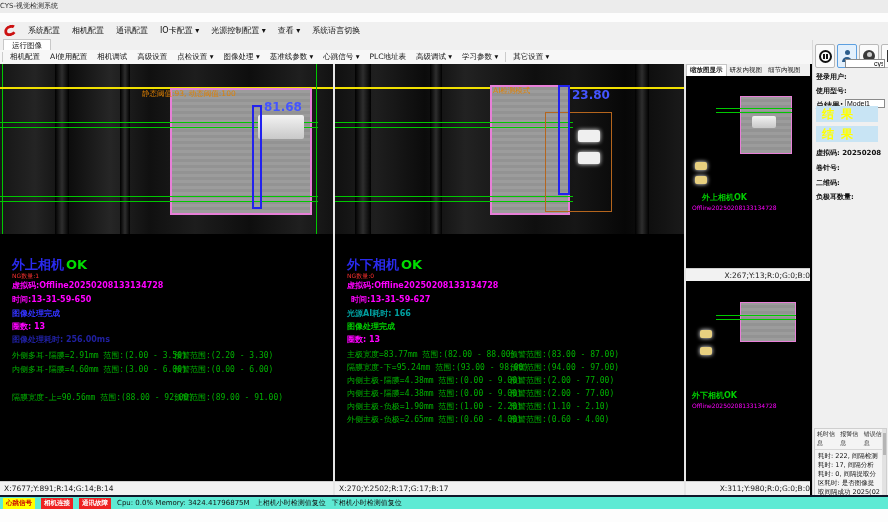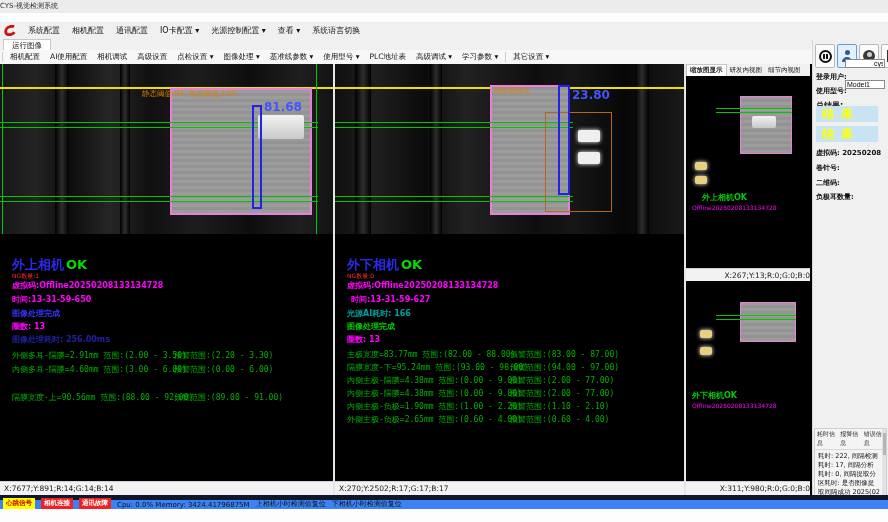--- a/index.html
+++ b/index.html
@@ -77,21 +77,21 @@
   .rp-field{position:absolute;left:3px;font-size:7px;font-weight:bold;color:#111;white-space:nowrap;}
   .rp-input{position:absolute;left:32px;width:40px;height:9px;font-size:7px;border:1px solid #8a8a8a;background:#fff;padding:0 1px;box-sizing:border-box;}
   .resultbox{position:absolute;left:3px;width:62px;height:16px;background:#c8e4f4;color:#ffff00;font-size:12px;font-weight:bold;letter-spacing:7px;line-height:16px;padding-left:6px;box-sizing:border-box;white-space:nowrap;overflow:hidden;}
   .rp-info{position:absolute;left:1px;right:1px;top:388px;bottom:2px;background:#f4f4f4;border:1px solid #cfcfcf;box-sizing:border-box;}
   .rp-info-tabs{display:flex;gap:3px;font-size:6px;color:#222;border-bottom:1px solid #d7d7d7;padding:1px 2px;}
   .rp-info-body{font-size:6.5px;color:#111;line-height:9px;padding:2px 6px 2px 3px;word-break:break-all;}
   .rp-scroll{position:absolute;right:0;top:0;bottom:0;width:4px;background:#e2e2e2;}
   .rp-scroll::before{content:"";position:absolute;left:0.5px;top:4px;width:3px;height:22px;background:#b5b5b5;}
 
   
-  .statusbar{position:absolute;left:0;top:495px;width:888px;height:14px;background:#3b82f6;border-top:5px solid #0f172a;display:flex;align-items:flex-end;font-size:7px;color:#111;gap:6px;padding-left:3px;box-sizing:border-box;}
+  .statusbar{position:absolute;left:0;top:495px;width:888px;height:14px;background:#5eead4;border-top:2px solid #0f172a;display:flex;align-items:center;font-size:7px;color:#111;gap:6px;padding-left:3px;box-sizing:border-box;}
   .badge{padding:1px 3px;font-size:6.5px;font-weight:bold;}
   .badge.warn{background:#ffff00;color:#cc0000;}
   .badge.alarm{background:#ee2222;color:#ffffff;}
 </style>
 </head>
 <body>
 
 <div class="app">
 
   <div class="titlebar">CYS-视觉检测系统</div>
@@ -113,21 +113,21 @@
 
   <div class="toolbar">
     <span class="tsep"></span>
     <span class="ti">相机配置</span>
     <span class="ti">AI使用配置</span>
     <span class="ti">相机调试</span>
     <span class="ti">高级设置</span>
     <span class="ti">点检设置 ▾</span>
     <span class="ti">图像处理 ▾</span>
     <span class="ti">基准线参数 ▾</span>
-    <span class="ti">使用型号 ▾</span>
+    <span class="ti">心跳信号 ▾</span>
     <span class="ti">PLC地址表</span>
     <span class="ti">高级调试 ▾</span>
     <span class="ti">学习参数 ▾</span>
     <span class="tsep"></span>
     <span class="ti">其它设置 ▾</span>
   </div>
 
   <div class="main">
 
     <div class="panel" style="left:0;width:333px;">
@@ -279,21 +279,21 @@
           <span class="icon-users"></span>
         </div>
       <div class="rp-btn">
           <span class="icon-exit"></span>
         </div>
     </div>
 
     <div class="rp-field" style="top:32px;">登录用户:</div>
     <input class="rp-input" style="top: 19px; padding-left: 28px;" value="cys">
     <div class="rp-field" style="top:46px;">使用型号:</div>
-    <input class="rp-input" style="top: 40px;" value="Model1">
+    <input class="rp-input" style="top: 59px;" value="Model1">
 
     <div class="rp-field" style="top:60px;font-size:8px;">总结果:</div>
     <div class="resultbox" style="top:66px;">结果</div>
     <div class="resultbox" style="top:86px;">结果</div>
 
     <div class="rp-field" style="top:108px;">
       <span>虚拟码:</span>
       <span>20250208</span>
     </div>
     <div class="rp-field" style="top:123px;">卷针号:</div>

